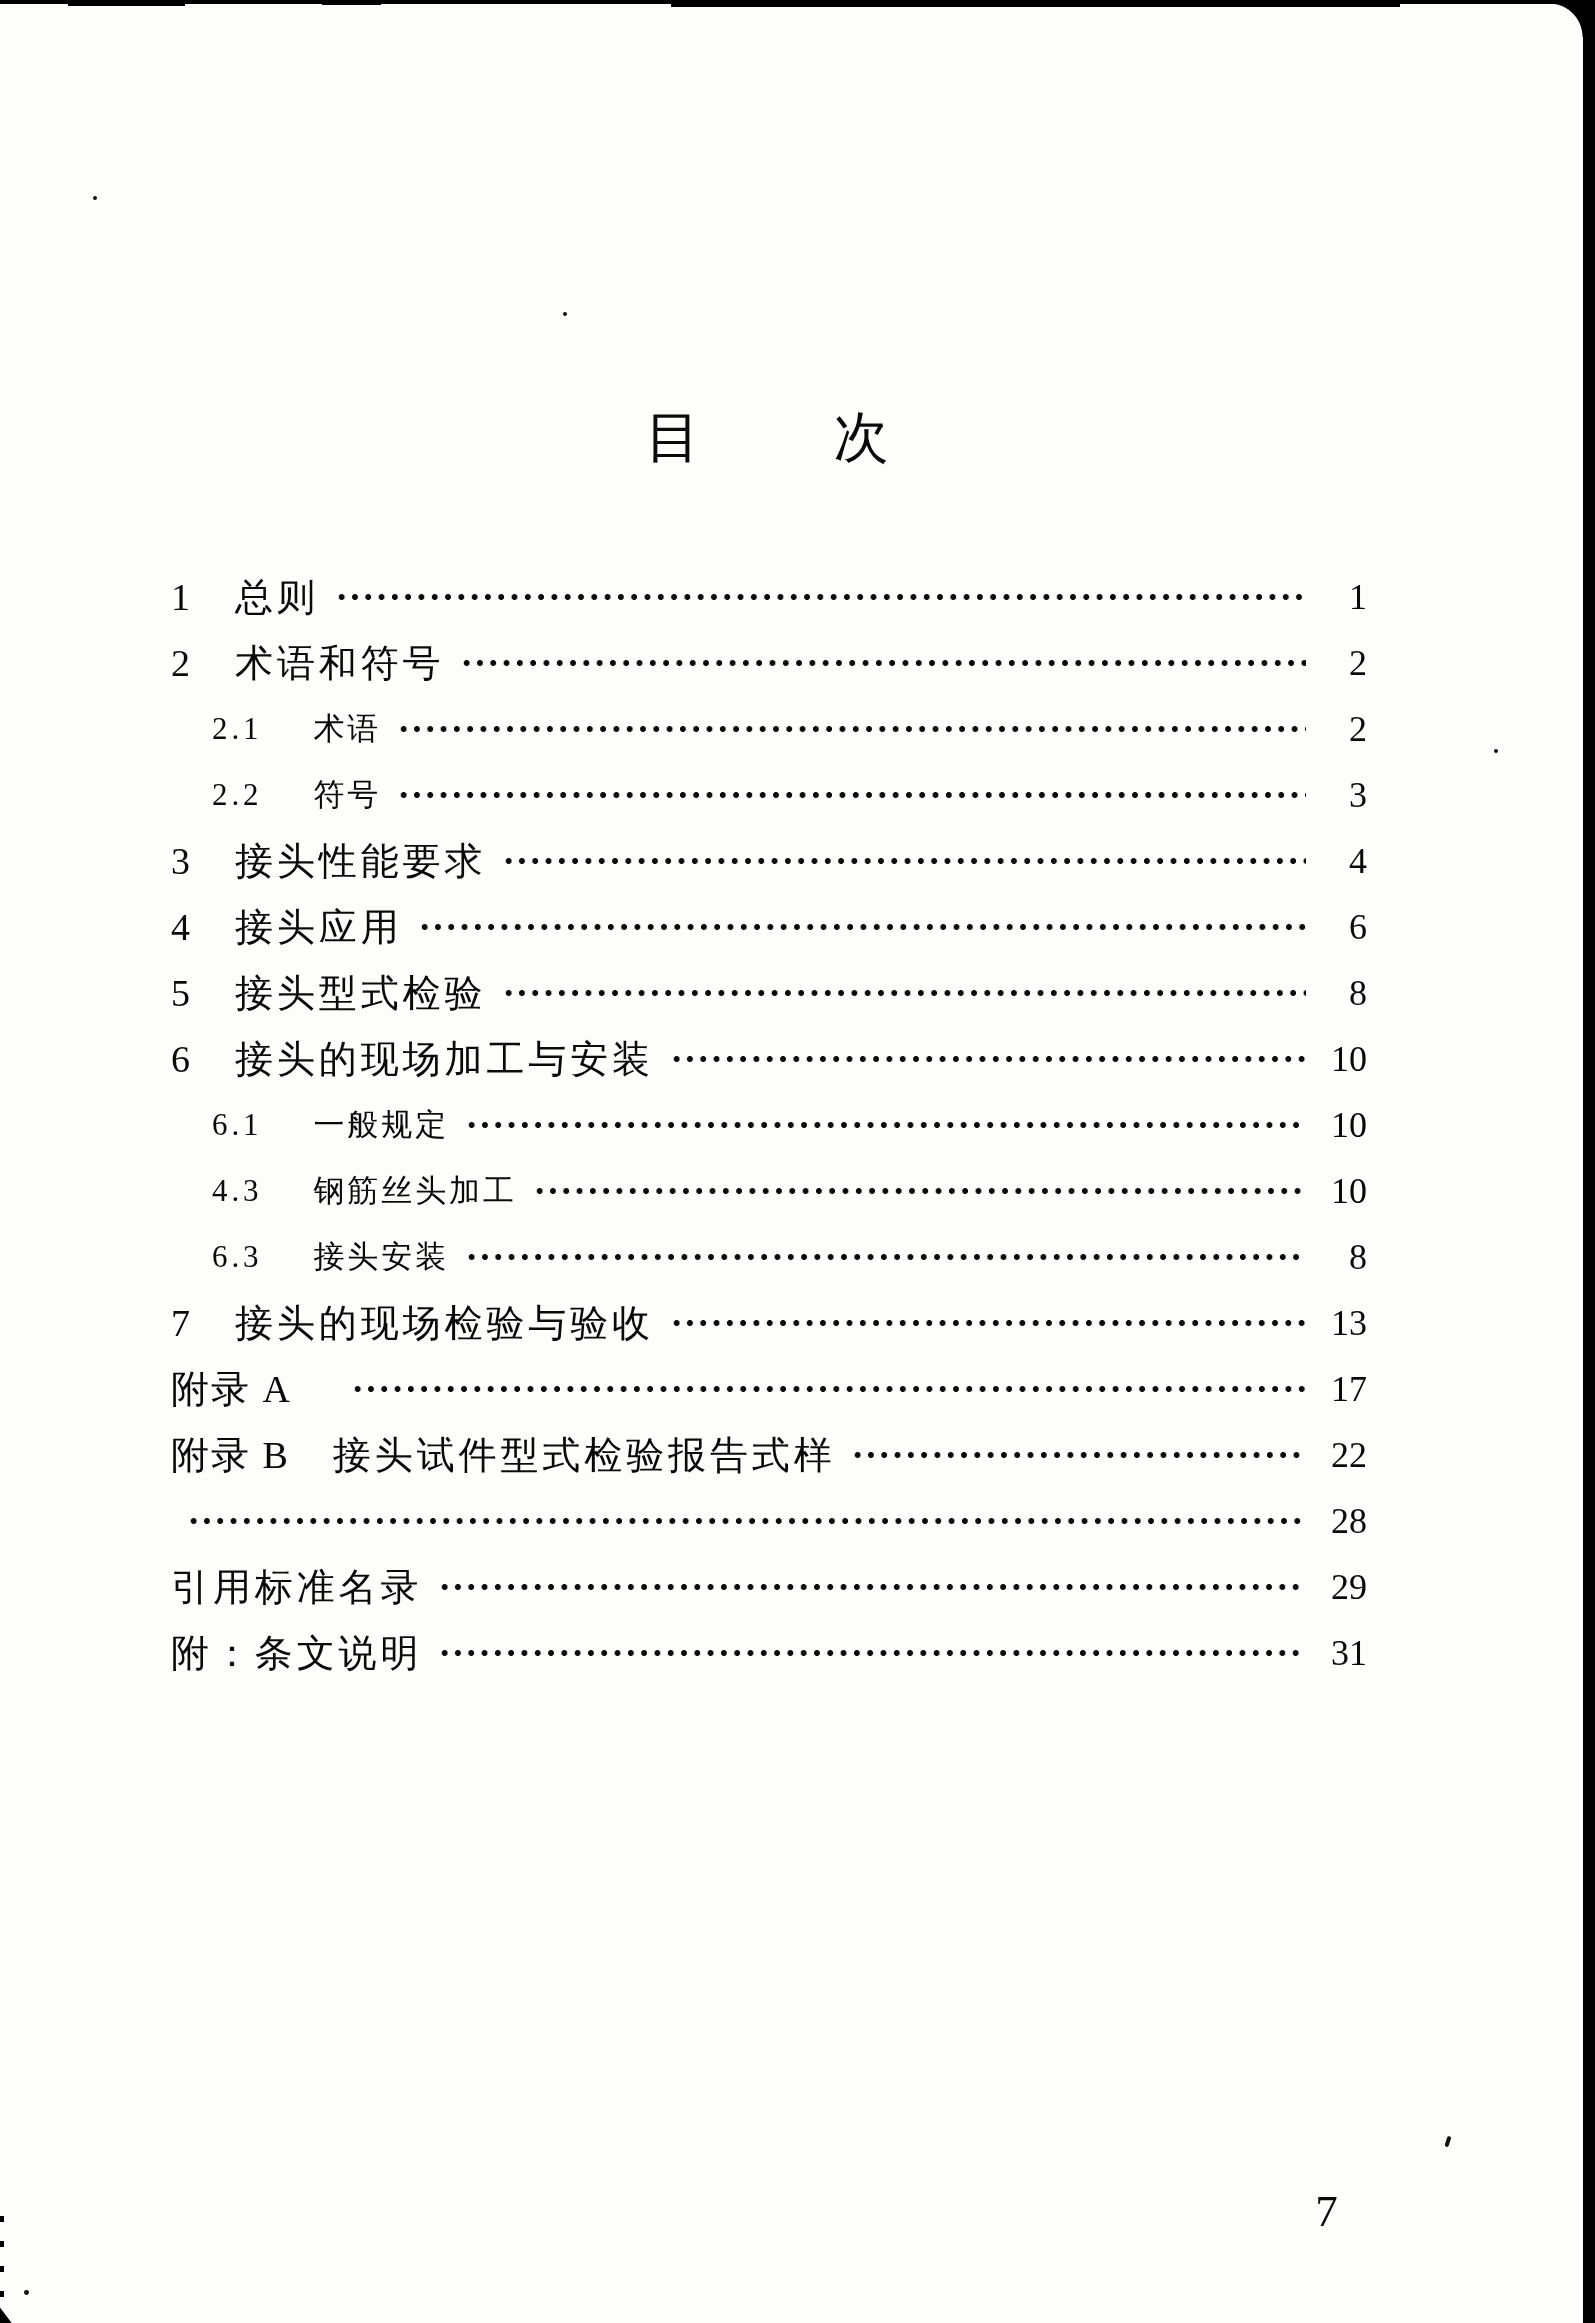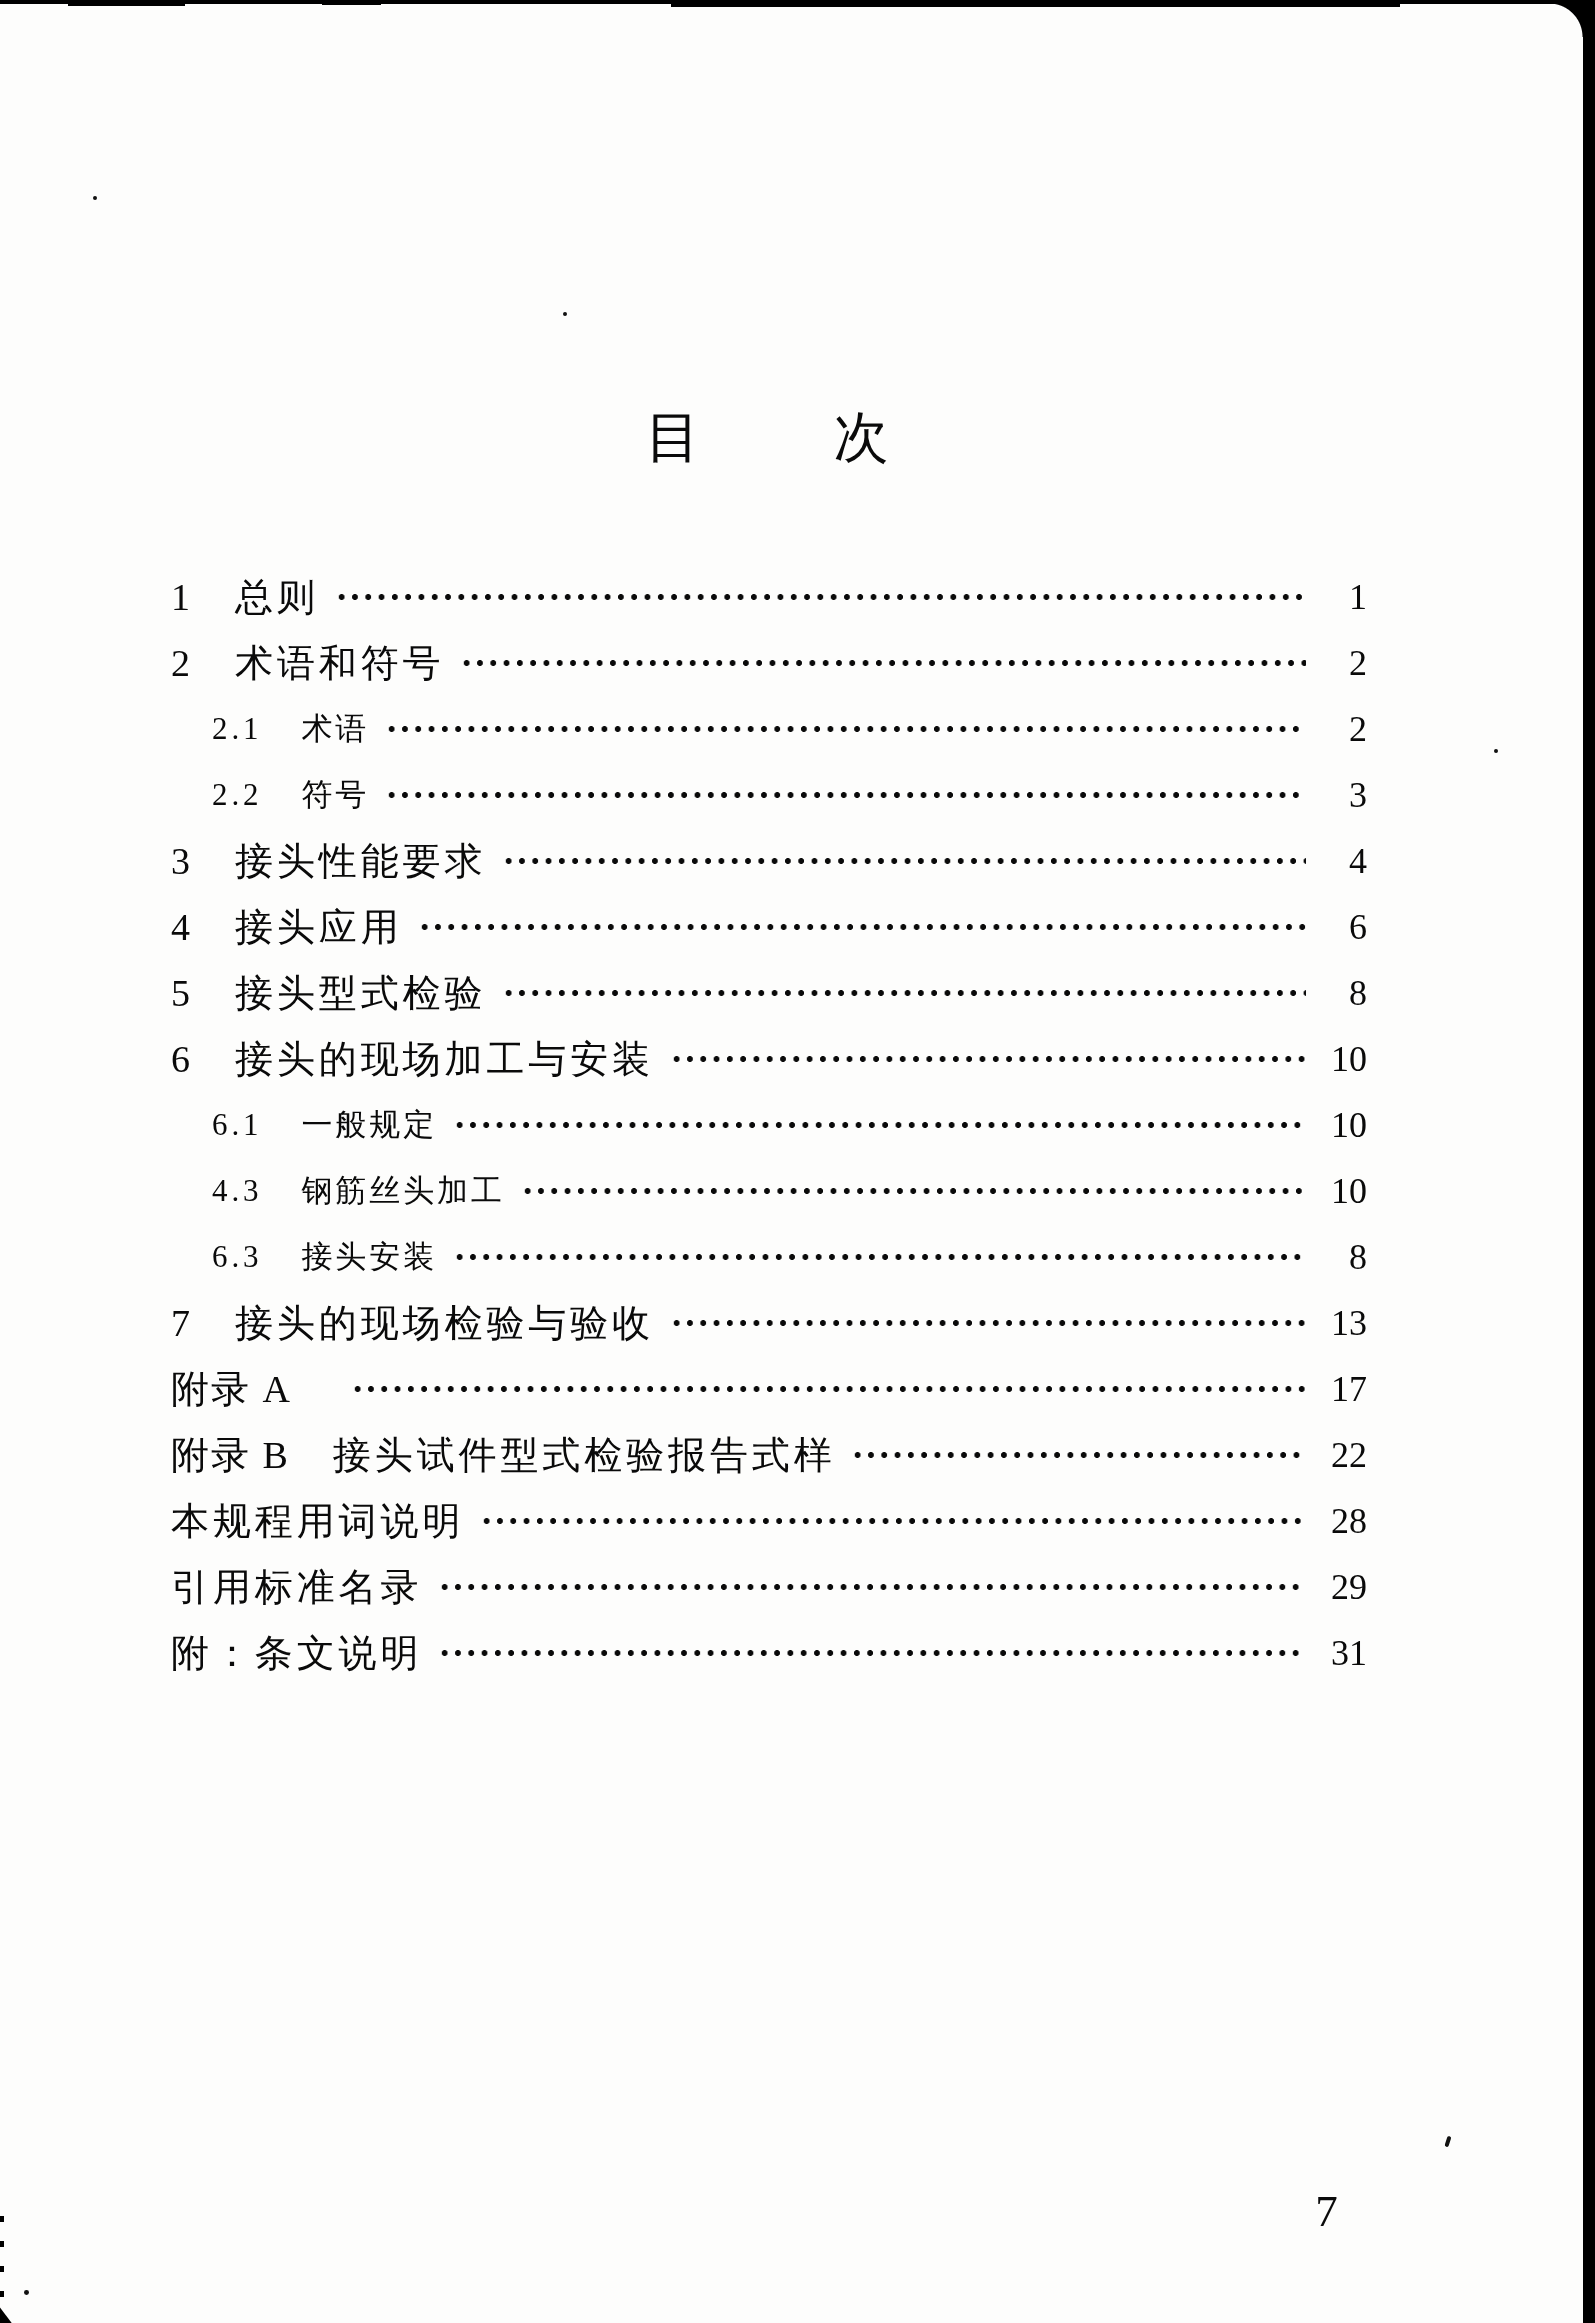--- a/index.html
+++ b/index.html
@@ -39,21 +39,21 @@
   .row{display:flex;align-items:center;height:66px;font-size:38px;white-space:nowrap;}
   .row .lbl{margin-right:43px;letter-spacing:2px;flex:0 0 auto;}
   .row .ttl{letter-spacing:3.9px;flex:0 0 auto;}
   .row .leader{
     flex:1 1 auto;height:66px;margin-left:13.7px;margin-right:9.8px;
     background-image:radial-gradient(circle,#0a0a0a 2.6px,rgba(0,0,0,0) 3.3px);
     background-size:13.3px 66px;background-repeat:repeat-x;background-position:2px center;
   }
   .row .pg{flex:0 0 auto;min-width:51px;text-align:right;font-size:36px;}
   .row.lvl2{padding-left:41px;font-size:31px;}
-  .row.lvl2 .lbl{margin-right:39px;letter-spacing:3.9px;}
+  .row.lvl2 .lbl{margin-right:51px;letter-spacing:3.9px;}
   .row.lvl2 .ttl{letter-spacing:2.9px;text-align:center;}
 
   
   .folio{position:absolute;left:1297px;top:2185px;width:59px;text-align:center;font-size:45px;}
 </style>
 </head>
 <body>
 
 <div class="sheet">
 
@@ -154,21 +154,20 @@
         <span class="leader"></span>
         <span class="pg">17</span>
       </div>
       <div class="row lvl1">
         <span class="lbl">附录 B</span>
         <span class="ttl">接头试件型式检验报告式样</span>
         <span class="leader"></span>
         <span class="pg">22</span>
       </div>
       <div class="row lvl1">
-        <span class="ttl">本规程用词说明</span>
         <span class="leader"></span>
         <span class="pg">28</span>
       </div>
       <div class="row lvl1">
         <span class="ttl">引用标准名录</span>
         <span class="leader"></span>
         <span class="pg">29</span>
       </div>
       <div class="row lvl1">
         <span class="ttl">附：条文说明</span>

